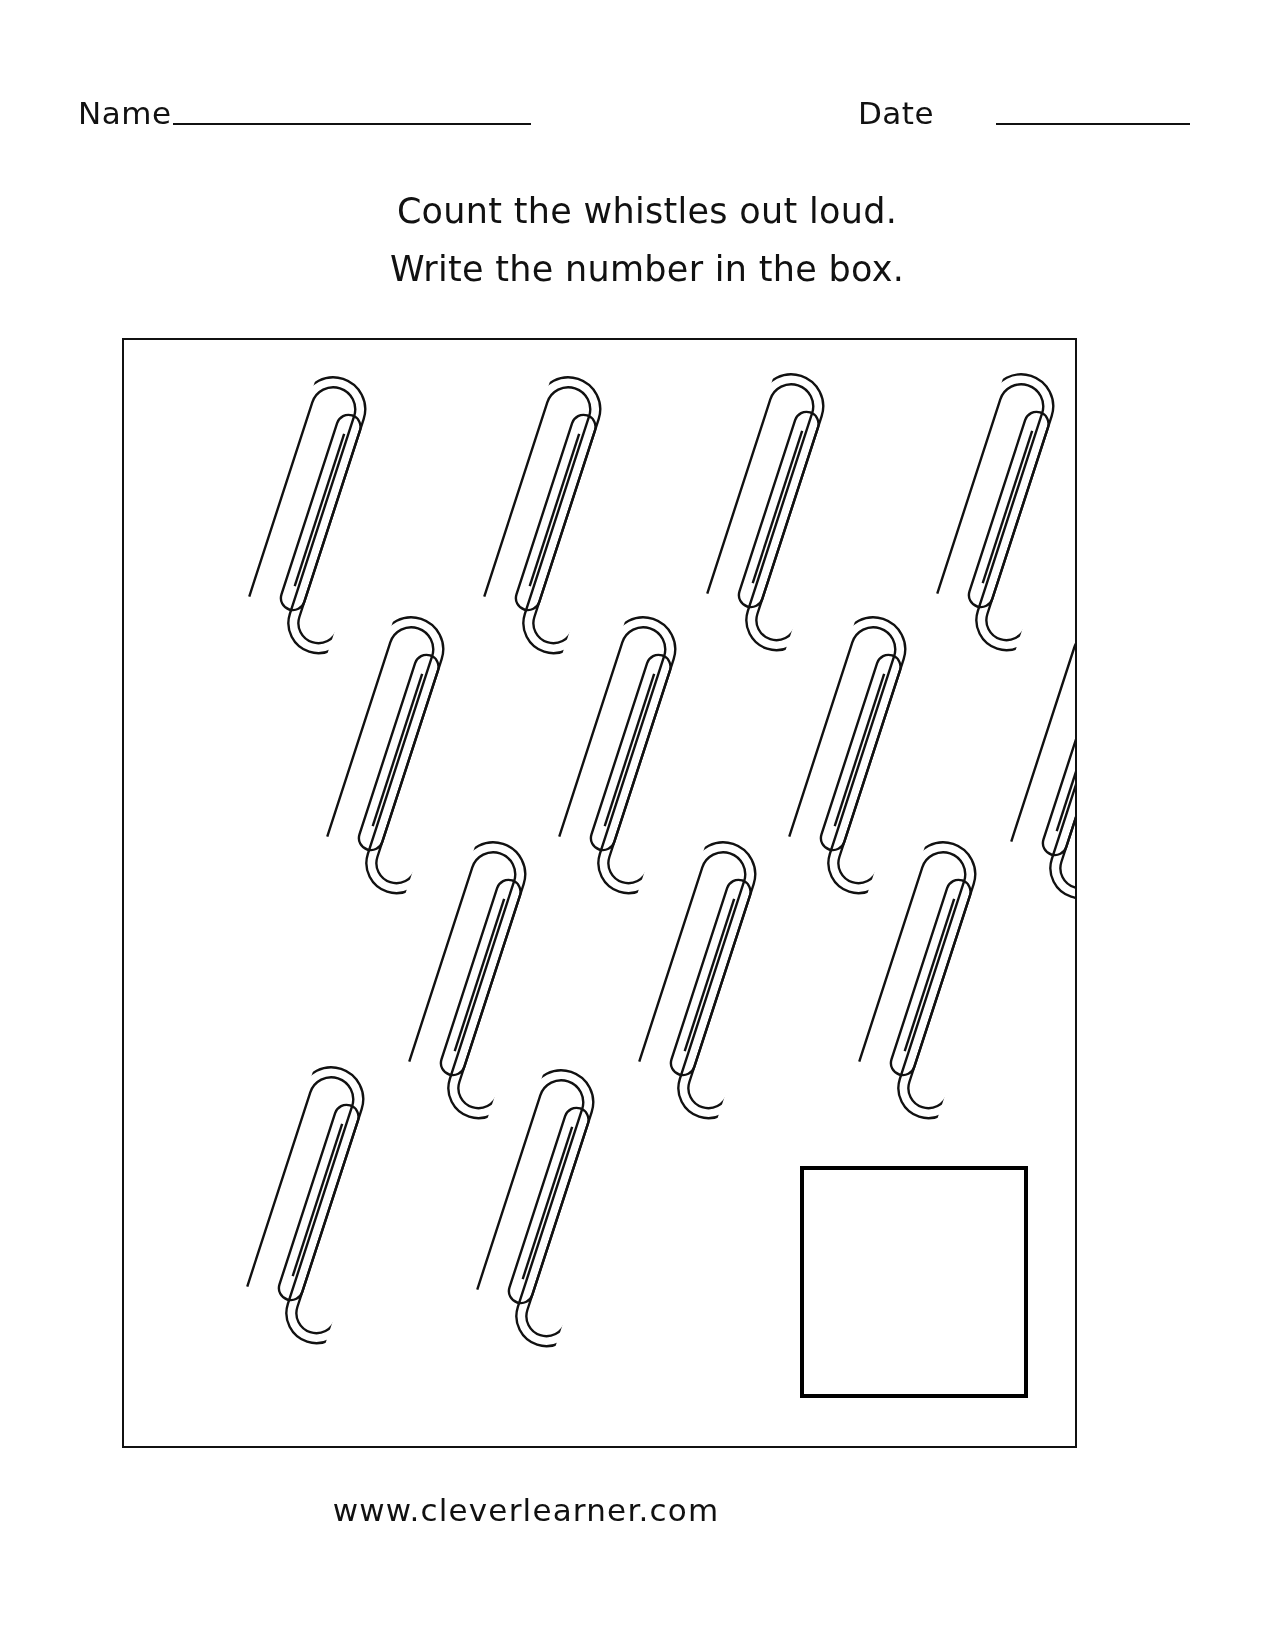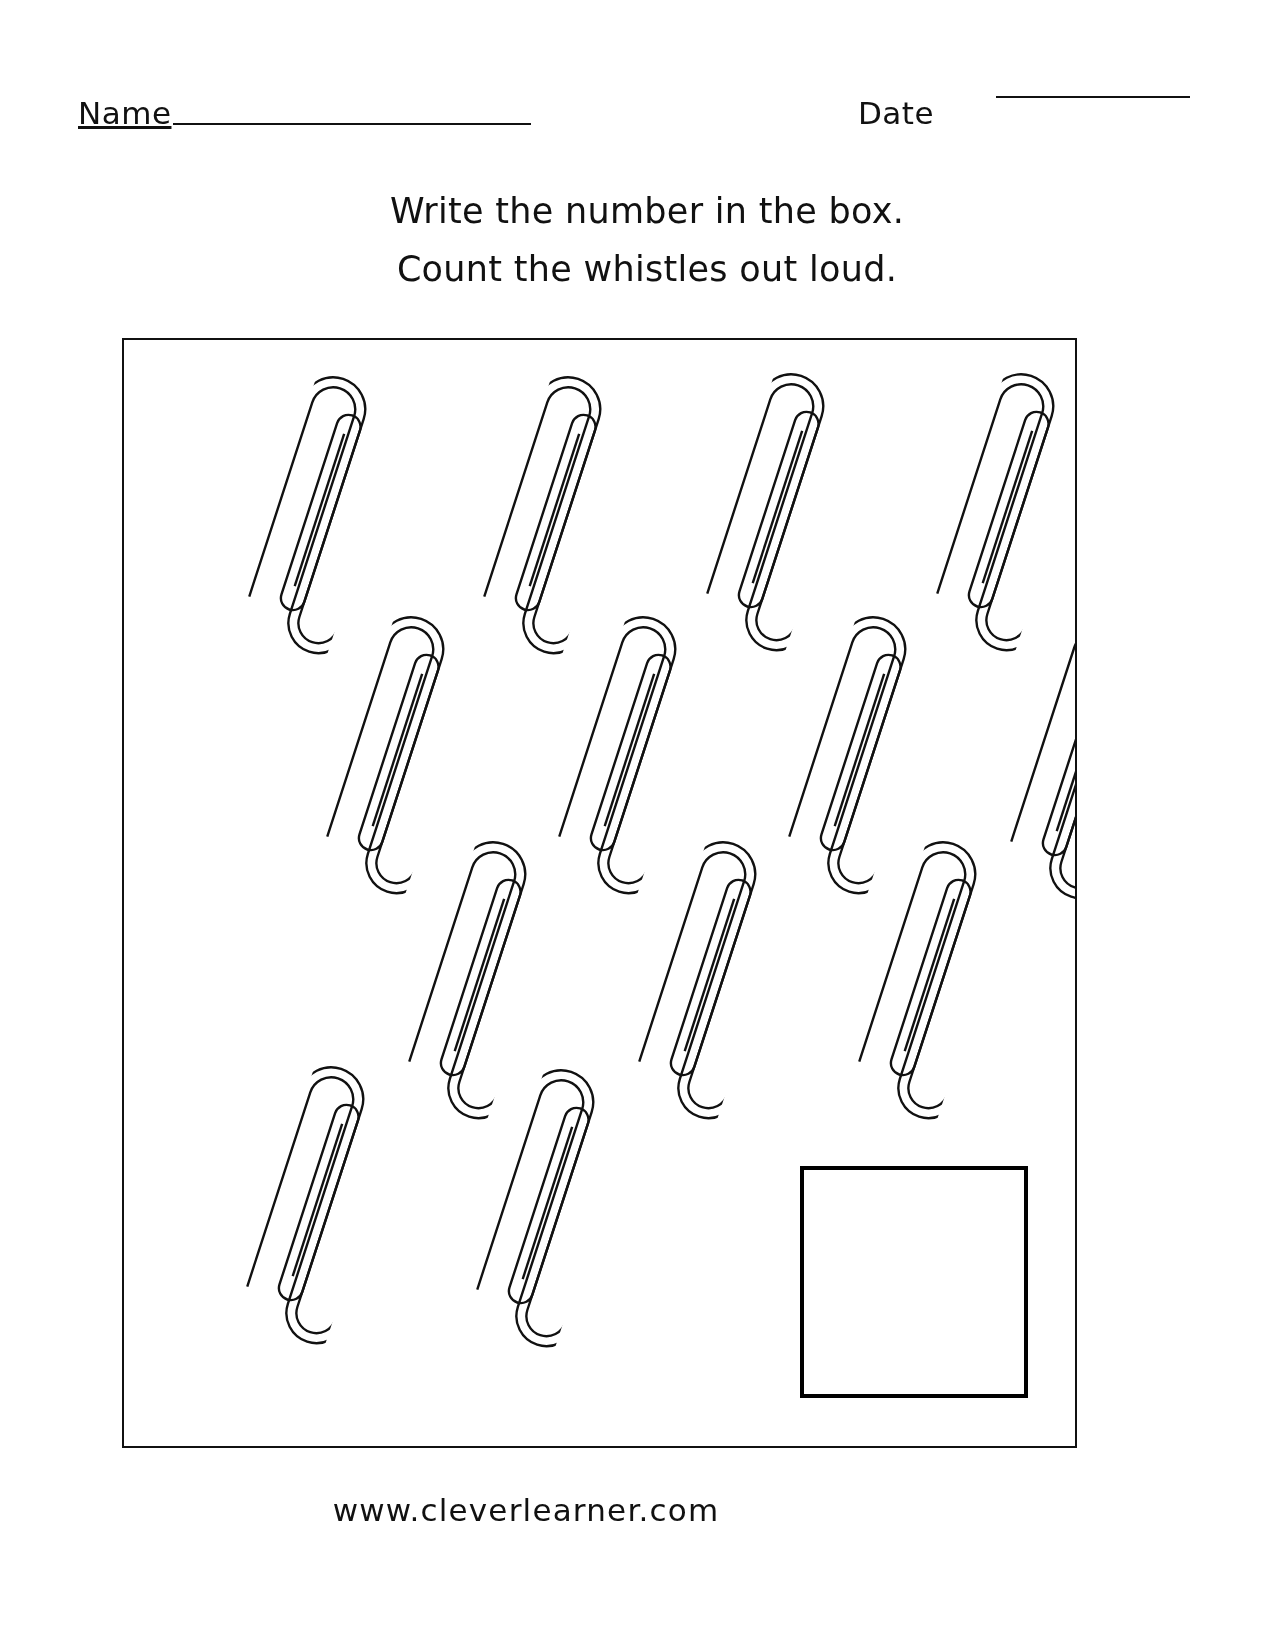--- a/index.html
+++ b/index.html
@@ -29,28 +29,27 @@
     left: 0;
     width: 1276px;
     height: 50px;
   }
   .name-group {
     position: absolute;
     left: 78px;
     top: 0;
     display: flex;
     align-items: flex-end;
-    text-decoration: underline;
   }
   .date-group {
     position: absolute;
     left: 858px;
     top: 0;
     display: flex;
-    align-items: flex-start;
+    align-items: flex-end;
     gap: 48px;
   }
   .field-label {
     font-size: 31px;
     font-family: "DejaVu Sans", sans-serif;
     letter-spacing: 0.5px;
     line-height: 34px;
   }
   .rule {
     display: block;
@@ -131,22 +130,22 @@
       <span class="field-label">Name</span>
       <span class="rule name-rule"></span>
     </div>
     <div class="date-group">
       <span class="field-label">Date</span>
       <span class="rule date-rule"></span>
     </div>
   </div>
 
   <div class="instructions">
+    <div class="line">Count the whistles out loud.</div>
     <div class="line">Write the number in the box.</div>
-    <div class="line">Count the whistles out loud.</div>
   </div>
 
   <div class="frame">
 
     <div class="clip" style="left:150px; top:25px;  transform: rotate(18deg);">
       <svg viewBox="0 0 96 300" xmlns="http://www.w3.org/2000/svg">
         <g fill="none" stroke="#111" stroke-width="2.4">
           <path d="M14 250 L14 46 A32 32 0 0 1 78 46 L78 254 A20 20 0 0 0 118 254" transform="translate(-20,0)"></path>
           <path d="M24 250 L24 46 A22 22 0 0 1 68 46 L68 254 A30 30 0 0 0 128 254" transform="translate(-20,0)"></path>
           <path d="M34 238 L34 58 A12 12 0 0 1 58 58 L58 238 A12 12 0 0 1 34 238 Z"></path>

